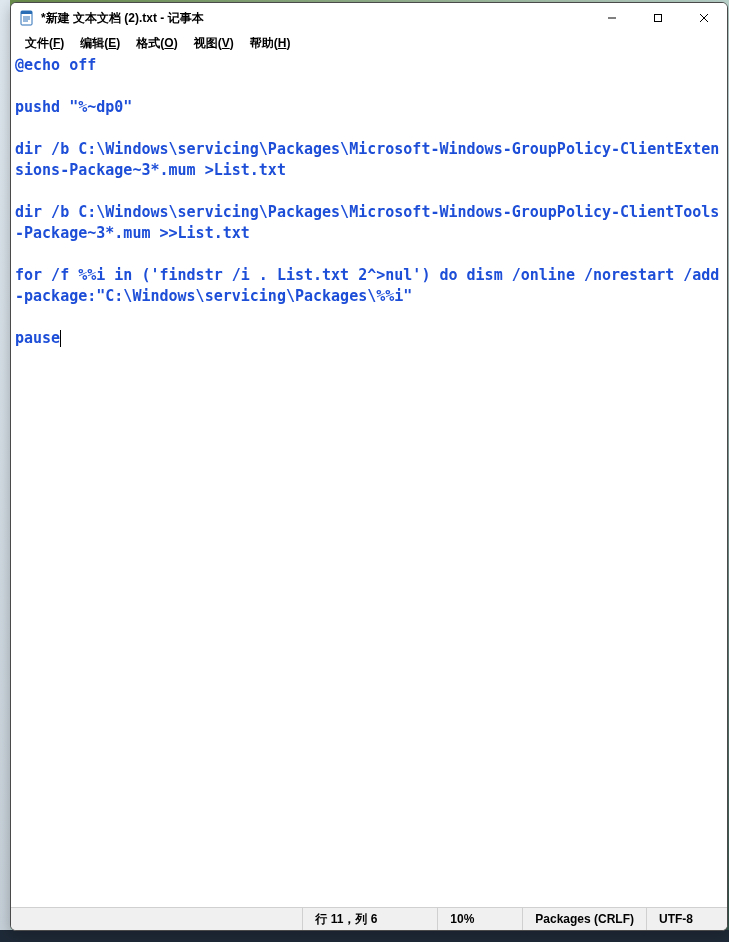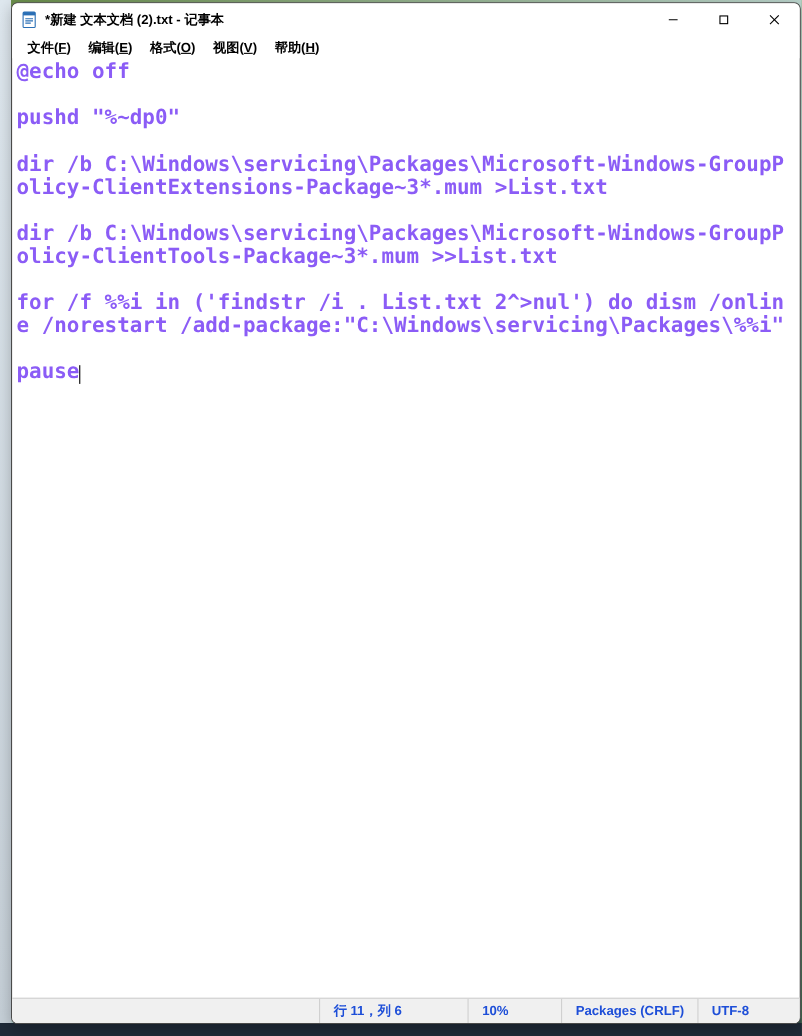--- a/index.html
+++ b/index.html
@@ -87,23 +87,23 @@
     color: #000;
     cursor: default;
   }
   .menu-item .mn { text-decoration: underline; }
 
   .editor {
     flex: 1;
     overflow: auto;
     padding: 2px 4px;
     font-family: "Microsoft YaHei", "Segoe UI", Consolas, monospace;
-    font-size: 19px;
+    font-size: 15px;
     line-height: 21px;
-    color: #8b5cf6;
+    color: #1d4ed8;
     white-space: pre-wrap;
     word-break: break-all;
     outline: none;
     border: none;
     resize: none;
   }
   .caret {
     display:inline-block;
     width:1px;
     height:17px;
@@ -113,33 +113,33 @@
   }
   @keyframes blink { 50% { opacity:0; } }
 
   .statusbar {
     height: 22px;
     border-top: 1px solid #d0d0d0;
     background: #f0f0f0;
     display: flex;
     align-items: stretch;
     font-size: 12px;
-    color: #1d4ed8;
+    color: #000000;
     flex-shrink: 0;
   }
   .status-spacer { flex:1; }
   .status-cell {
     border-left: 1px solid #d0d0d0;
     padding: 0 12px;
     display:flex;
     align-items:center;
     min-width: 60px;
   }
   .status-cell.pos { min-width: 110px; }
-  .status-cell.enc { min-width: 56px; padding-right:24px; }
+  .status-cell.enc { min-width: 56px; padding-right:12px; }
 
   
   .side-fragment {
     position:absolute;
     left:0; top:0; width:10px; height:930px;
     background: linear-gradient(#dfe8ef,#c6d0d8);
   }
   .taskbar {
     position:absolute;
     left:0; bottom:0; width:729px; height:12px;

